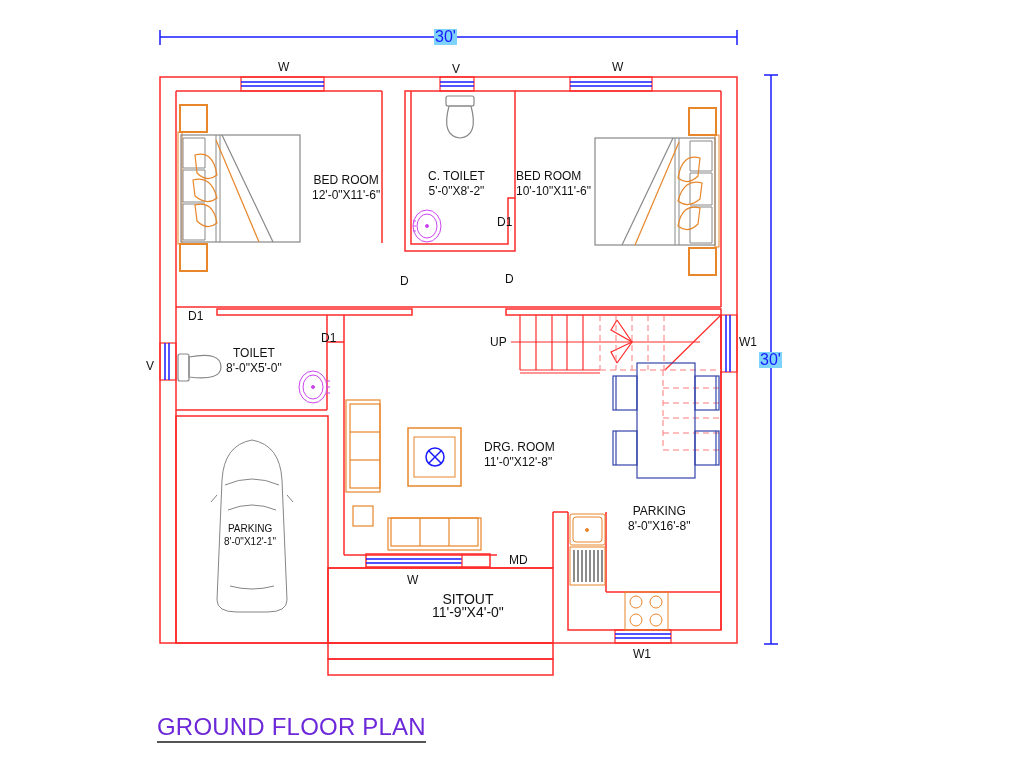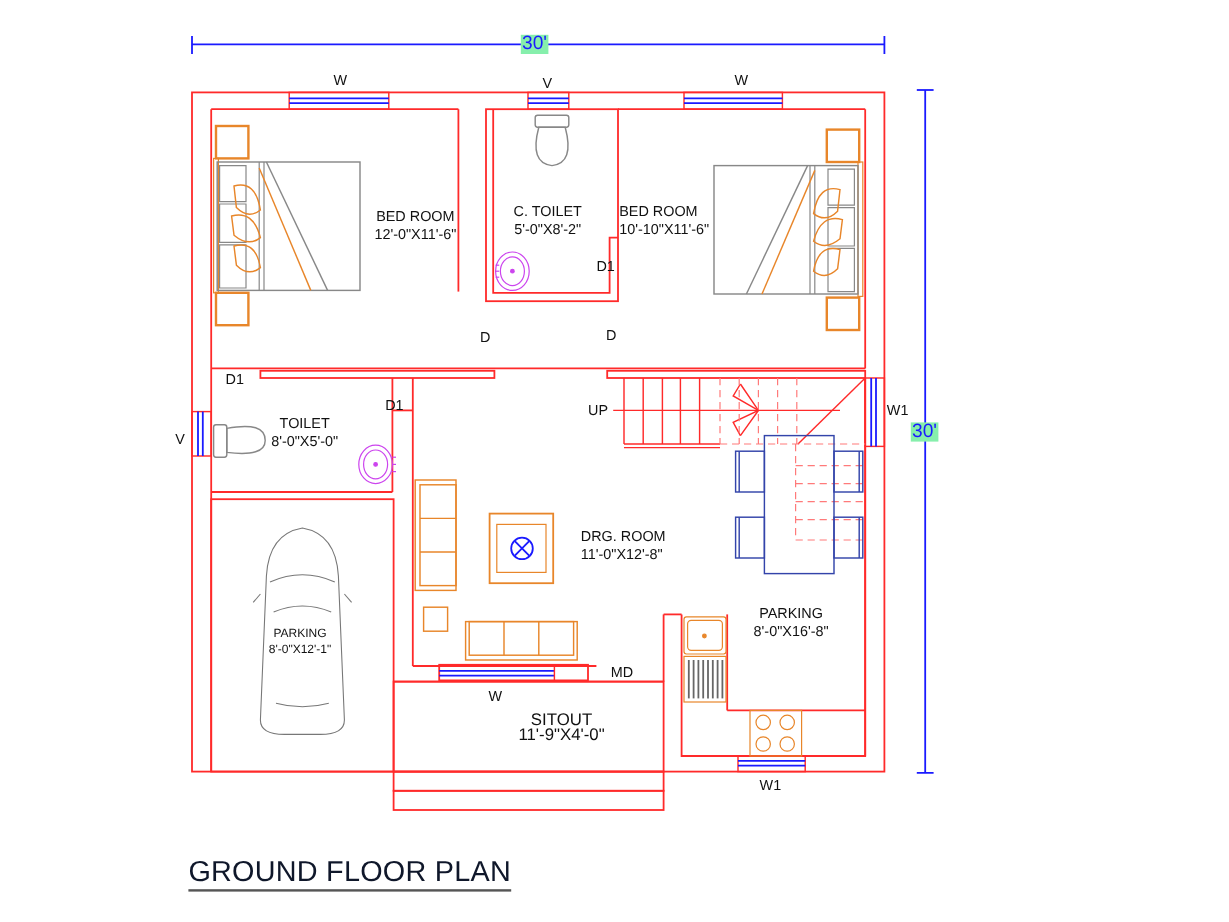--- a/index.html
+++ b/index.html
@@ -1,21 +1,21 @@
 <!DOCTYPE html>
 <html><head>
   <meta charset="utf-8">
   <style>
     html, body { margin: 0; padding: 0; background: #ffffff; }
     body { width: 1024px; height: 768px; position: relative; overflow: hidden; font-family: "Liberation Sans", sans-serif; }
     #plan { position: absolute; left: 0; top: 0; width: 1024px; height: 768px; }
     .lbl { position: absolute; color: #111; font-family: "Liberation Sans", sans-serif; font-size: 12px; line-height: 15px; white-space: nowrap; }
     .room-name { text-align: center; }
-    .dim-blue { position: absolute; color: #1a1aff; font-family: "Liberation Sans", sans-serif; font-size: 16px; background: #86efac; padding: 0 1px; line-height: 16px; }
-    .title { position: absolute; left: 157px; top: 713px; font-family: "Liberation Sans", sans-serif; font-size: 24px; color: #0f172a; letter-spacing: 0.2px; border-bottom: 2px solid #555; padding-bottom: 0px; line-height: 28px; }
+    .dim-blue { position: absolute; color: #1a1aff; font-family: "Liberation Sans", sans-serif; font-size: 16px; background: #7dd3fc; padding: 0 1px; line-height: 16px; }
+    .title { position: absolute; left: 157px; top: 713px; font-family: "Liberation Sans", sans-serif; font-size: 24px; color: #6d28d9; letter-spacing: 0.2px; border-bottom: 2px solid #555; padding-bottom: 0px; line-height: 28px; }
   </style>
 </head>
 <body>
 
 <svg id="plan" viewBox="0 0 1024 768" xmlns="http://www.w3.org/2000/svg">
 
   <g stroke="#1a1aff" stroke-width="1.5" fill="none">
     <line x1="160" y1="37" x2="737" y2="37"></line>
     <line x1="160" y1="30" x2="160" y2="45"></line>
     <line x1="737" y1="30" x2="737" y2="45"></line>

